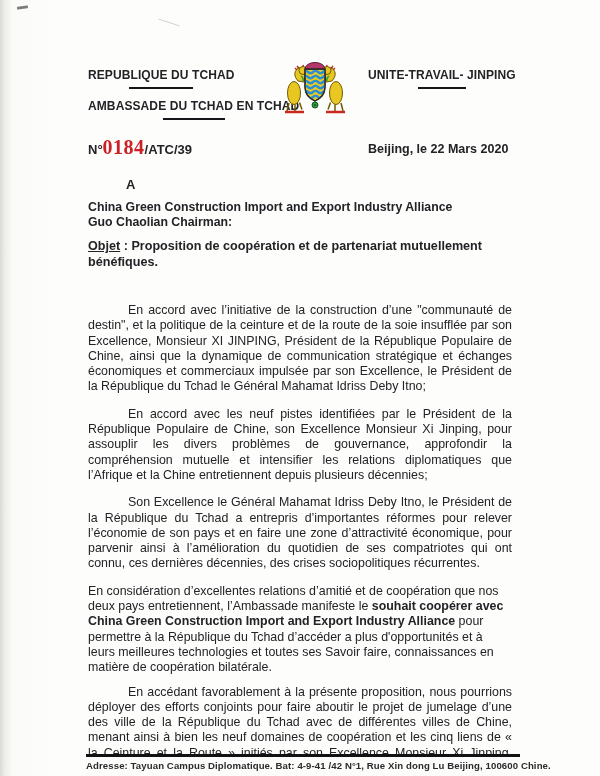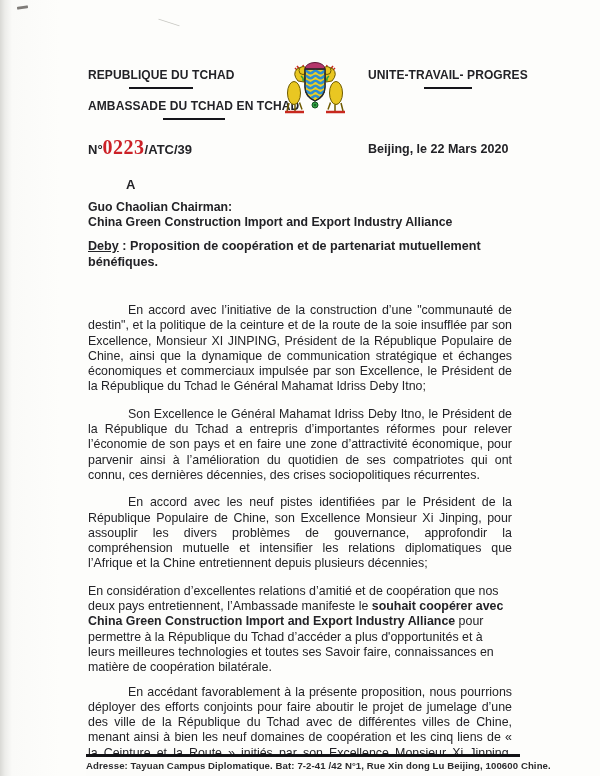--- a/index.html
+++ b/index.html
@@ -114,47 +114,47 @@
         <path d="M46,76 q5,-5 10,0 t10,0 t10,0 t10,0 t10,0"></path>
       </g>
       <path d="M50,20 h40 v36 q0,19 -20,28 q-20,-9 -20,-28 Z" fill="none" stroke="#2a2a2a" stroke-width="2.5"></path>
 
       <circle cx="70" cy="92" r="6" fill="#2f9e41" stroke="#14551f" stroke-width="2"></circle>
       <circle cx="70" cy="92" r="2" fill="#14551f"></circle>
     </svg>
   </div>
 
   <div class="hdr-block hdr-right">
-    <div>UNITE-TRAVAIL- PROGRES</div>
+    <div>UNITE-TRAVAIL- JINPING</div>
     <div class="rule rule-w3"></div>
   </div>
 
   <div class="refline">
     <span>N°</span>
-      <span class="refnum">0223</span>
+      <span class="refnum">0184</span>
       <span>/ATC/39</span>
   </div>
   <div class="dateline">Beijing, le 22 Mars 2020</div>
 
   <div class="to-marker">A</div>
   <div class="addressee">
+    <div>China Green Construction Import and Export Industry Alliance</div>
     <div>Guo Chaolian Chairman:</div>
-    <div>China Green Construction Import and Export Industry Alliance</div>
   </div>
 
   <div class="subject">
-    <span class="u">Deby</span><span> : </span><span>Proposition de coopération et de partenariat mutuellement bénéfiques.</span>
+    <span class="u">Objet</span><span> : </span><span>Proposition de coopération et de partenariat mutuellement bénéfiques.</span>
   </div>
 
   <div class="bodytext">
     <p>En accord avec l’initiative de la construction d’une "communauté de destin", et la politique de la ceinture et de la route de la soie insufflée par son Excellence, Monsieur XI JINPING, Président de la République Populaire de Chine, ainsi que la dynamique de communication stratégique et échanges économiques et commerciaux impulsée par son Excellence, le Président de la République du Tchad le Général Mahamat Idriss Deby Itno;</p>
+    <p>En accord avec les neuf pistes identifiées par le Président de la République Populaire de Chine, son Excellence Monsieur Xi Jinping, pour assouplir les divers problèmes de gouvernance, approfondir la compréhension mutuelle et intensifier les relations diplomatiques que l’Afrique et la Chine entretiennent depuis plusieurs décennies;</p>
     <p>Son Excellence le Général Mahamat Idriss Deby Itno, le Président de la République du Tchad a entrepris d’importantes réformes pour relever l’économie de son pays et en faire une zone d’attractivité économique, pour parvenir ainsi à l’amélioration du quotidien de ses compatriotes qui ont connu, ces dernières décennies, des crises sociopolitiques récurrentes.</p>
-    <p>En accord avec les neuf pistes identifiées par le Président de la République Populaire de Chine, son Excellence Monsieur Xi Jinping, pour assouplir les divers problèmes de gouvernance, approfondir la compréhension mutuelle et intensifier les relations diplomatiques que l’Afrique et la Chine entretiennent depuis plusieurs décennies;</p>
     <p class="flush"><span>En considération d’excellentes relations d’amitié et de coopération que nos deux pays entretiennent, l’Ambassade manifeste le </span><b>souhait coopérer avec  China Green Construction Import and Export Industry Alliance</b><span> pour permettre à la République du Tchad d’accéder a plus d'opportunités et à leurs meilleures technologies et toutes ses Savoir faire, connaissances en matière de coopération bilatérale.</span></p>
     <p>En accédant favorablement à la présente proposition, nous pourrions déployer des efforts conjoints pour faire aboutir le projet de jumelage d’une des ville de la République du Tchad avec de différentes villes de Chine, menant ainsi à bien les neuf domaines de coopération et les cinq liens de « la Ceinture et la Route » initiés par son Excellence Monsieur Xi Jinping, Président de la République Populaire de Chine, à</p>
   </div>
 
   <div class="footer">
     <div class="footer-rule"></div>
-    <div class="footer-address">Adresse: Tayuan Campus Diplomatique. Bat: 7-2-41 /42 N°1, Rue Xin dong Lu Beijing, 100600 Chine.</div>
+    <div class="footer-address">Adresse: Tayuan Campus Diplomatique. Bat: 4-9-41 /42 N°1, Rue Xin dong Lu Beijing, 100600 Chine.</div>
   </div>
 
 </div>
 
 </body></html>

